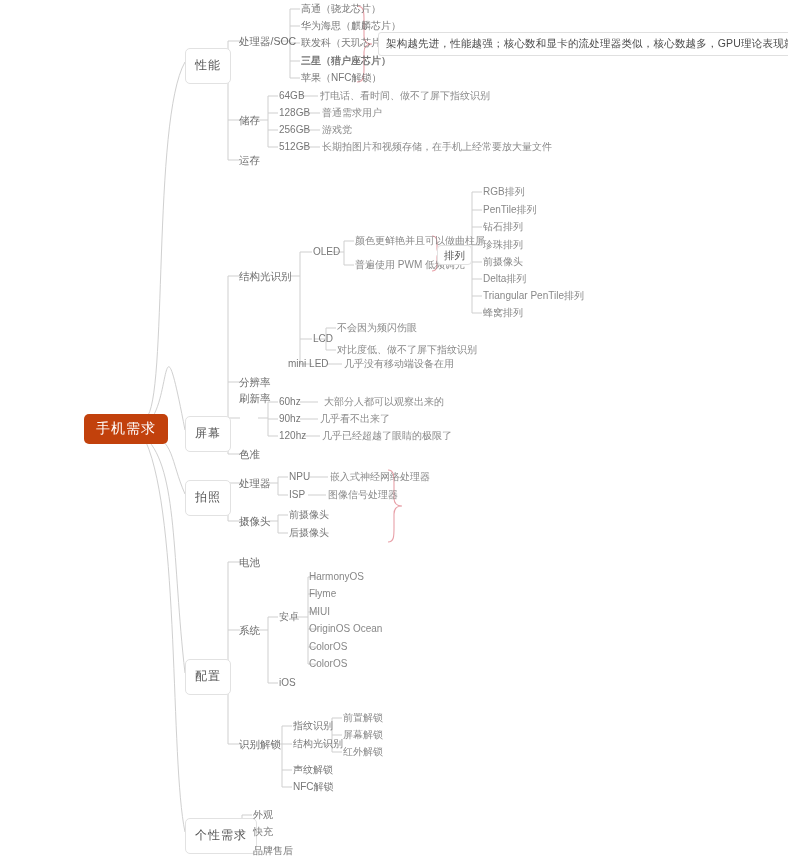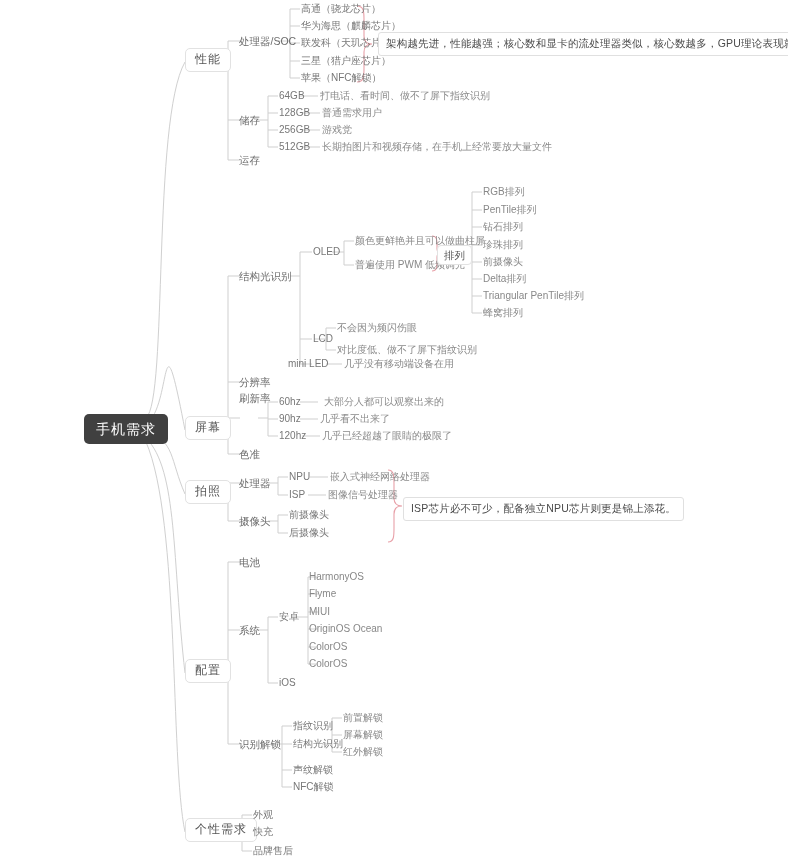--- a/index.html
+++ b/index.html
@@ -21,34 +21,35 @@
     pointer-events:none;
   }
   .node{
     position:absolute;
     white-space:nowrap;
     color:#4a4a4a;
     line-height:1.15;
   }
   
   .root{
-    background:#404040;
+    background:#c2410c;
     color:#ffffff;
     font-size:14px;
     padding:7px 12px;
     border-radius:5px;
     letter-spacing:1px;
+    font-family:Liberation Mono, monospace;
   }
   
   .lvl1{
     border:1px solid #e2e2e2;
     border-radius:5px;
     background:#fff;
     font-size:12px;
-    padding:4px 9px;
+    padding:10px 9px;
     color:#555;
     letter-spacing:1px;
   }
   .lvl2{
     font-size:10.5px;
     color:#6b6b6b;
   }
   .lvl3{
     font-size:10px;
     color:#777;
@@ -238,21 +239,21 @@
   </svg>
 
   <div class="node root" style="left:84px; top:414px;">手机需求</div>
 
   <div class="node lvl1" style="left:185px; top:48px;">性能</div>
 
   <div class="node lvl2" style="left:239px; top:35px;">处理器/SOC</div>
   <div class="node lvl3" style="left:301px; top:3px;">高通（骁龙芯片）</div>
   <div class="node lvl3" style="left:301px; top:20px;">华为海思（麒麟芯片）</div>
   <div class="node lvl3" style="left:301px; top:37px;">联发科（天玑芯片）</div>
-  <div class="node lvl3" style="left:301px; top:55px;">三星（猎户座芯片）</div>
+  <div class="node lvl3" style="left:301px; top:55px;font-weight:bold;">三星（猎户座芯片）</div>
   <div class="node lvl3" style="left:301px; top:72px;">苹果（NFC解锁）</div>
 
   <div class="annot" style="left:378px; top:32px;">架构越先进，性能越强；核心数和显卡的流处理器类似，核心数越多，GPU理论表现就更好。</div>
 
   <div class="node lvl2" style="left:239px; top:114px;">储存</div>
   <div class="node lvl3" style="left:279px; top:90px;">64GB</div>
   <div class="node leafnote" style="left:320px; top:90px;">打电话、看时间、做不了屏下指纹识别</div>
   <div class="node lvl3" style="left:279px; top:107px;">128GB</div>
   <div class="node leafnote" style="left:322px; top:107px;">普通需求用户</div>
   <div class="node lvl3" style="left:279px; top:124px;">256GB</div>
@@ -304,21 +305,20 @@
   <div class="node lvl2" style="left:239px; top:477px;">处理器</div>
   <div class="node lvl3" style="left:289px; top:471px;">NPU</div>
   <div class="node leafnote" style="left:330px; top:471px;">嵌入式神经网络处理器</div>
   <div class="node lvl3" style="left:289px; top:489px;">ISP</div>
   <div class="node leafnote" style="left:328px; top:489px;">图像信号处理器</div>
 
   <div class="node lvl2" style="left:239px; top:515px;">摄像头</div>
   <div class="node lvl3" style="left:289px; top:509px;">前摄像头</div>
   <div class="node lvl3" style="left:289px; top:527px;">后摄像头</div>
 
-  <div class="annot" style="left:403px; top:497px;">ISP芯片必不可少，配备独立NPU芯片则更是锦上添花。</div>
 
   <div class="node lvl1" style="left:185px; top:659px;">配置</div>
 
   <div class="node lvl2" style="left:239px; top:556px;">电池</div>
 
   <div class="node lvl2" style="left:239px; top:624px;">系统</div>
   <div class="node lvl3" style="left:279px; top:611px;">安卓</div>
   <div class="node lvl4" style="left:309px; top:571px;">HarmonyOS</div>
   <div class="node lvl4" style="left:309px; top:588px;">Flyme</div>
   <div class="node lvl4" style="left:309px; top:606px;">MIUI</div>

